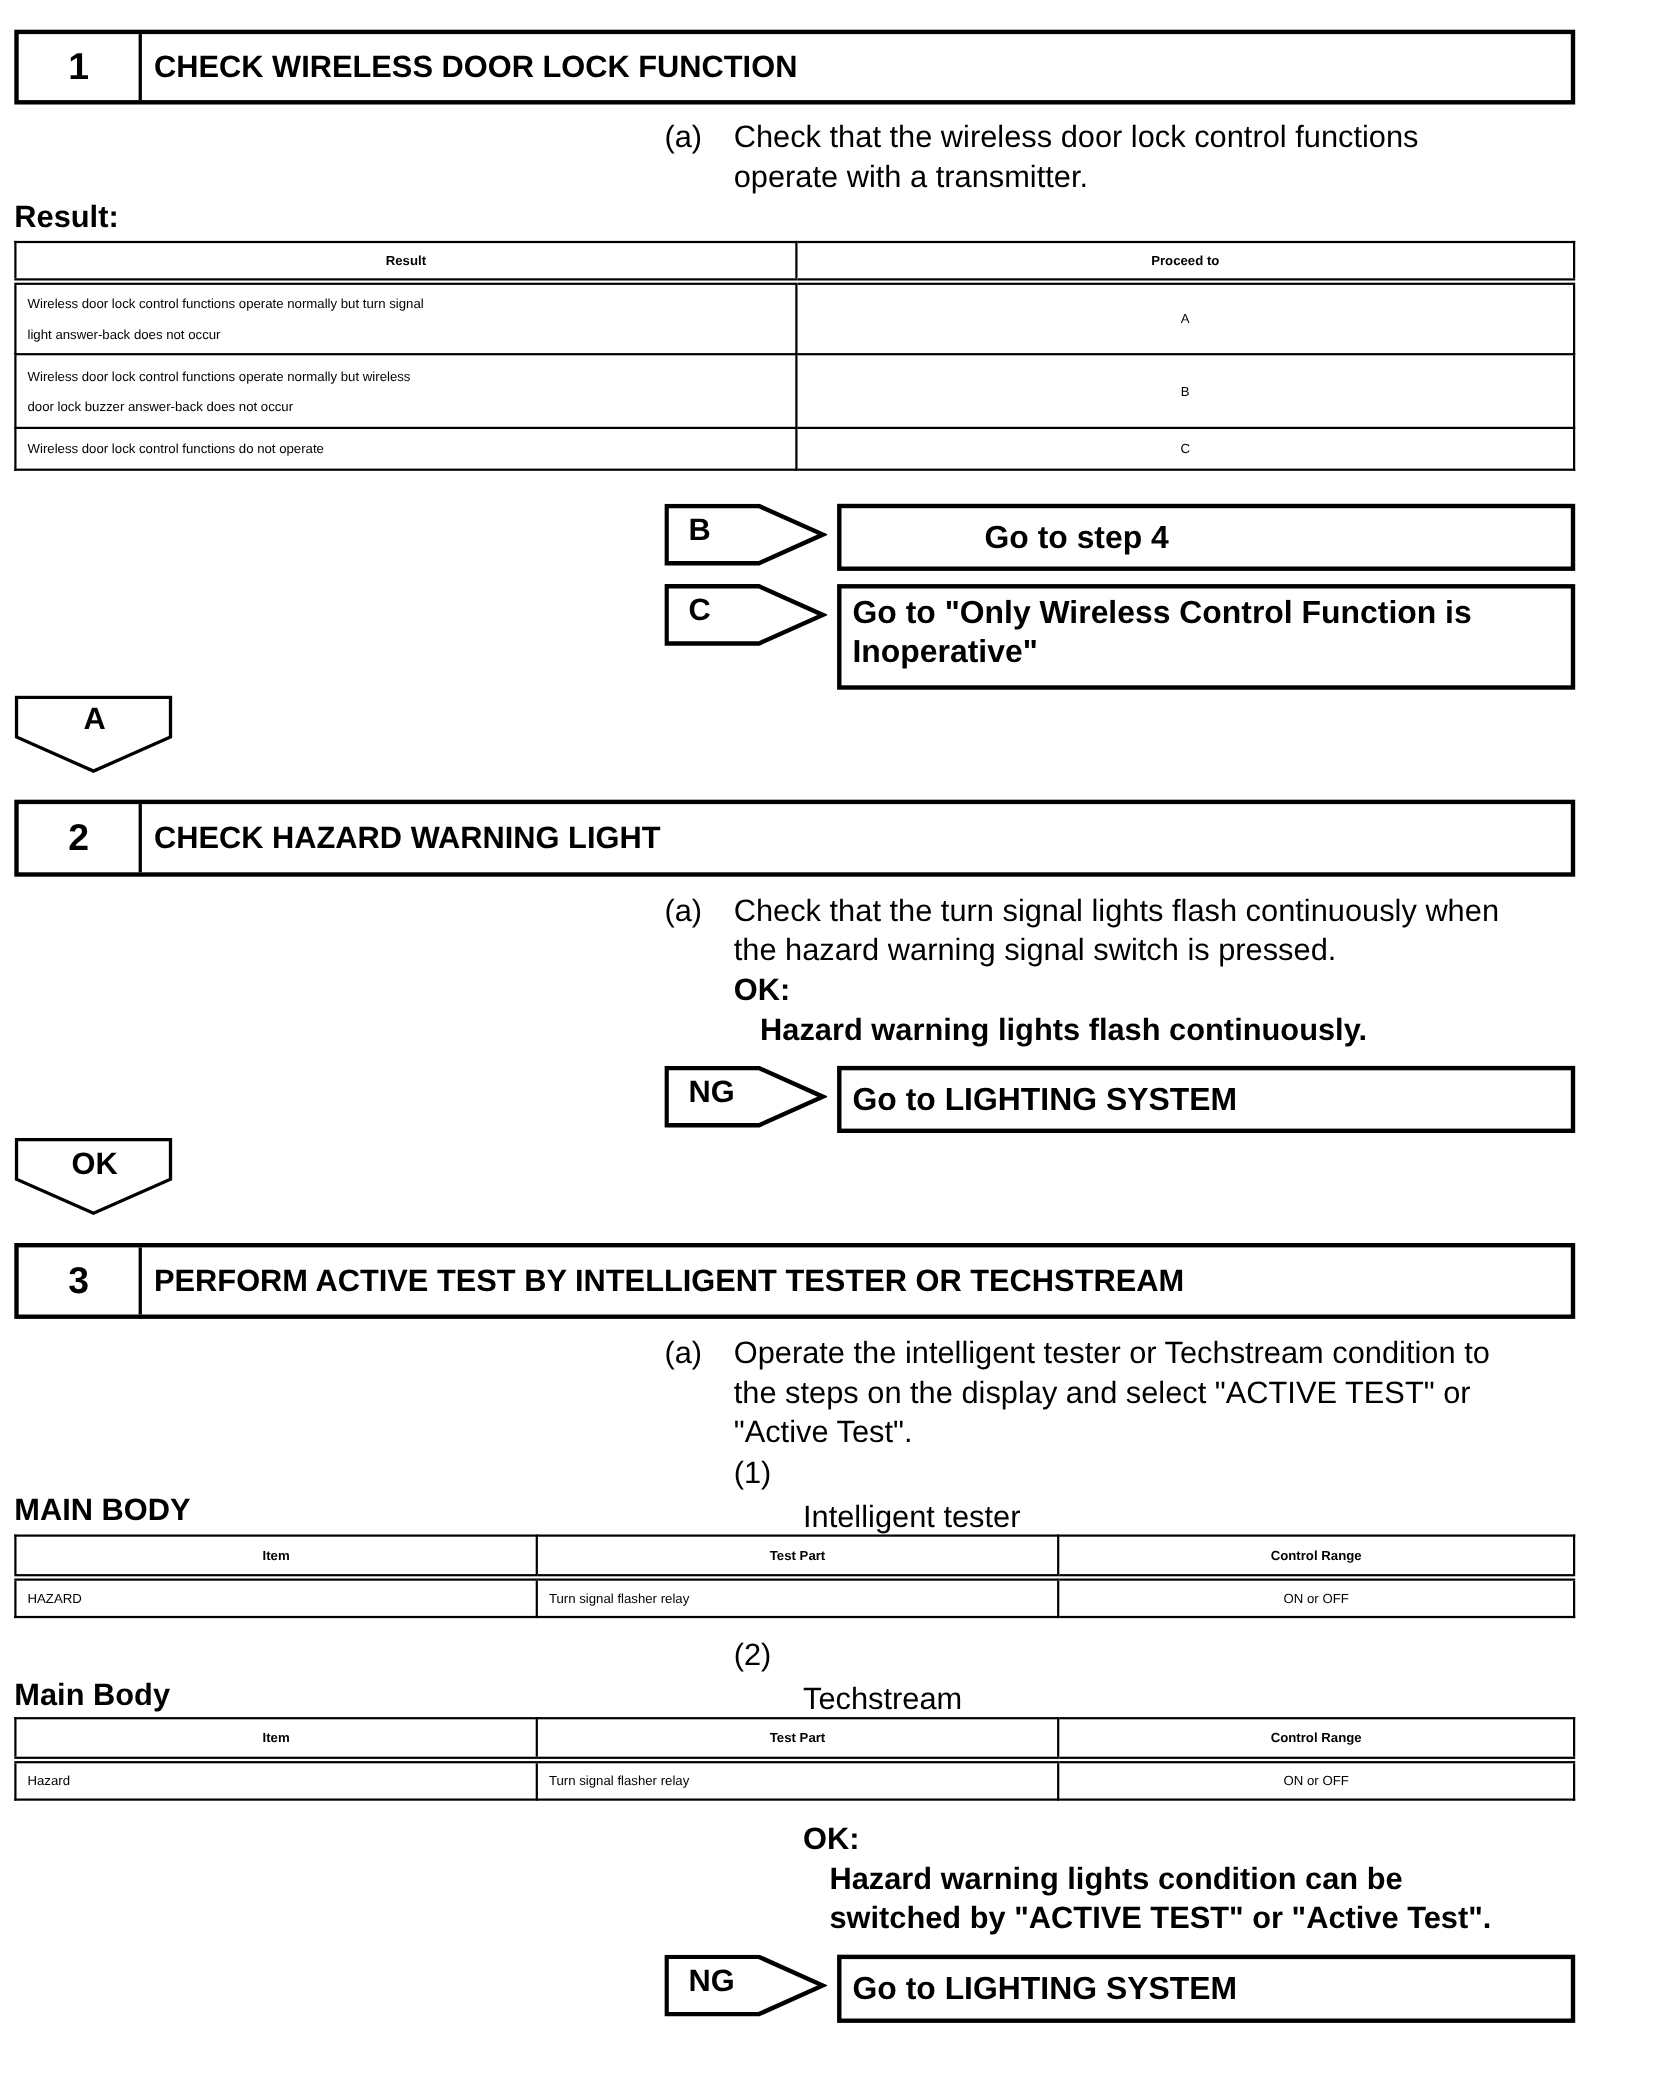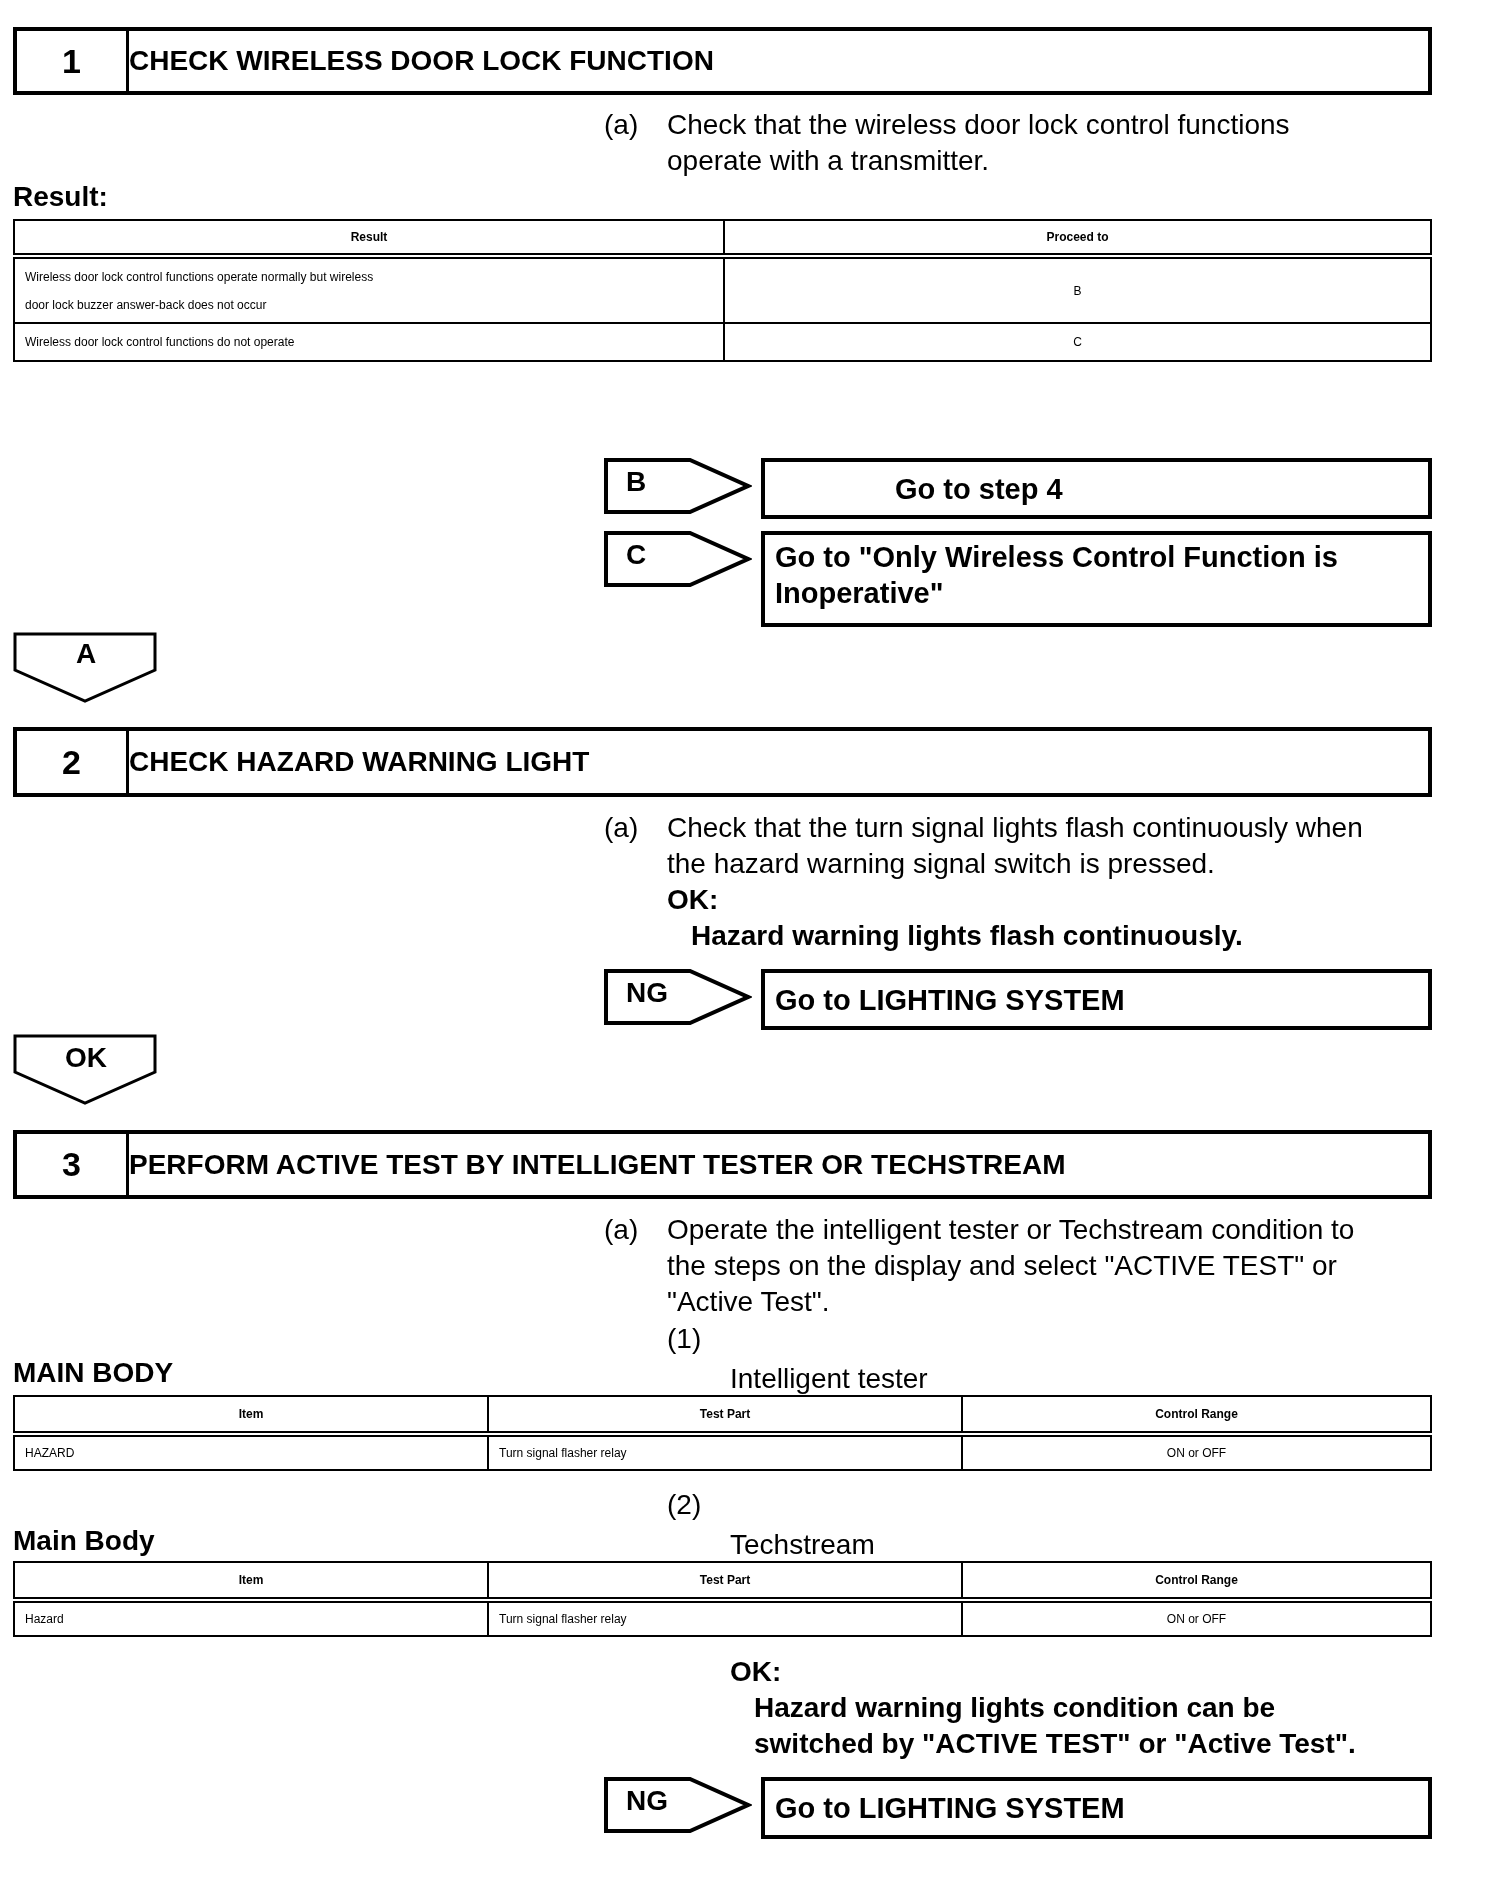--- a/index.html
+++ b/index.html
@@ -1,19 +1,19 @@
 <!DOCTYPE html>
 <html><head>
 <meta charset="utf-8">
 <style>
   html, body { margin:0; padding:0; background:#ffffff; }
   body { width:1504px; height:1902px; position:relative; overflow:hidden; color:#000; font-family:"Liberation Sans", sans-serif; }
   .stepbox { position:absolute; left:13px; width:1419px; border:4px solid #000; box-sizing:border-box; display:flex; }
   .stepbox .num { width:109px; border-right:3px solid #000; display:flex; align-items:center; justify-content:center; font-weight:bold; font-size:34px; }
-  .stepbox .title { flex:1; display:flex; align-items:center; font-weight:bold; font-size:28px; }
+  .stepbox .title { flex:1; display:flex; align-items:center; padding-left:11px; font-weight:bold; font-size:28px; }
   .para { position:absolute; font-size:28px; line-height:36px; }
   .bold { font-weight:bold; }
   .label { position:absolute; font-weight:bold; font-size:28px; }
   table.t { position:absolute; border-collapse:collapse; font-size:12px; }
   table.t td, table.t th { border:2px solid #000; padding:0 10px; }
   table.t th { font-weight:bold; text-align:center; border-bottom:6px double #000; }
   table.t td.c { text-align:center; }
   .arrowr { position:absolute; }
   .arrowr svg { position:absolute; left:0; top:0; }
   .arrowr span { position:absolute; font-weight:bold; font-size:28px; }
@@ -36,20 +36,27 @@
   <div>operate with a transmitter.</div>
 </div>
 
 <div class="label" style="left:13px;top:181px;">Result:</div>
 
 <table class="t" style="left:13px;top:219px;width:1419px;">
   <tbody>
       <tr style="height:36px;">
     <th style="width:688px;">Result</th>
     <th>Proceed to</th>
+  </tr>
+  <tr style="height:66px;">
+    <td style="line-height:28px;">
+      <div>Wireless door lock control functions operate normally but turn signal</div>
+      <div>light answer-back does not occur</div>
+    </td>
+    <td class="c">A</td>
   </tr>
   <tr style="height:67px;">
     <td style="line-height:28px;">
       <div>Wireless door lock control functions operate normally but wireless</div>
       <div>door lock buzzer answer-back does not occur</div>
     </td>
     <td class="c">B</td>
   </tr>
   <tr style="height:38px;">
     <td>Wireless door lock control functions do not operate</td>

